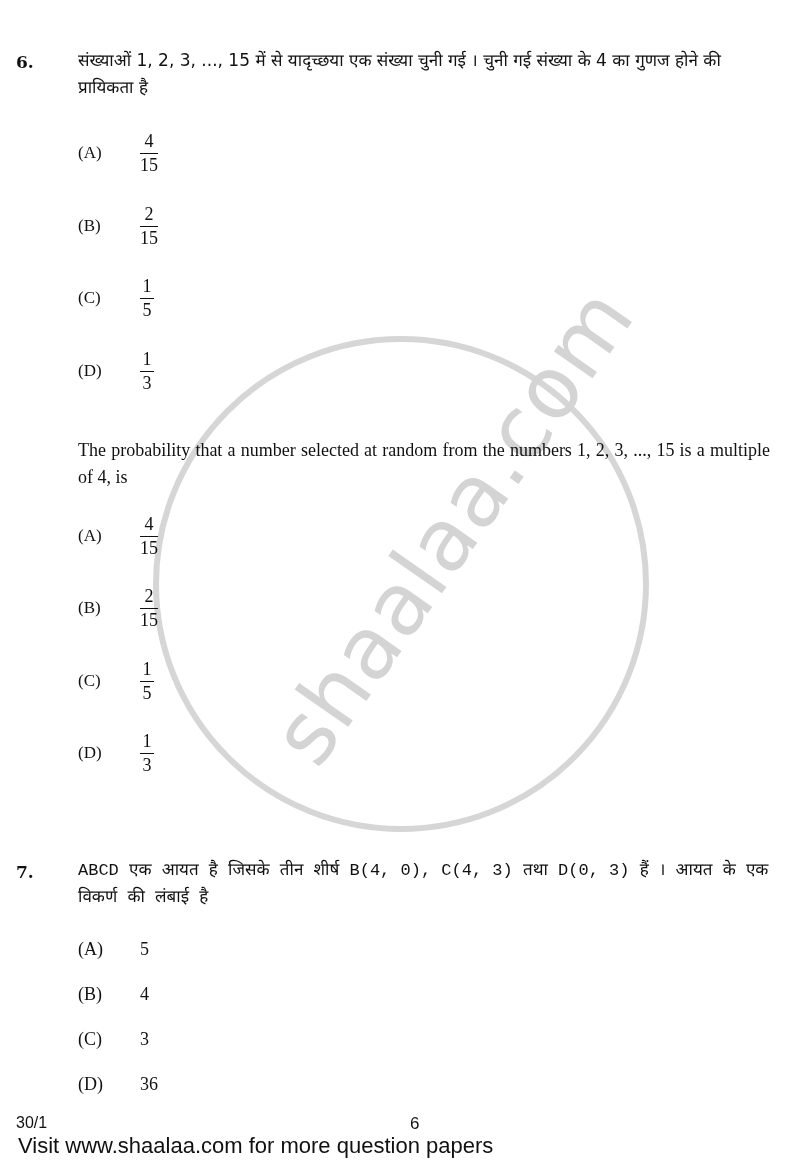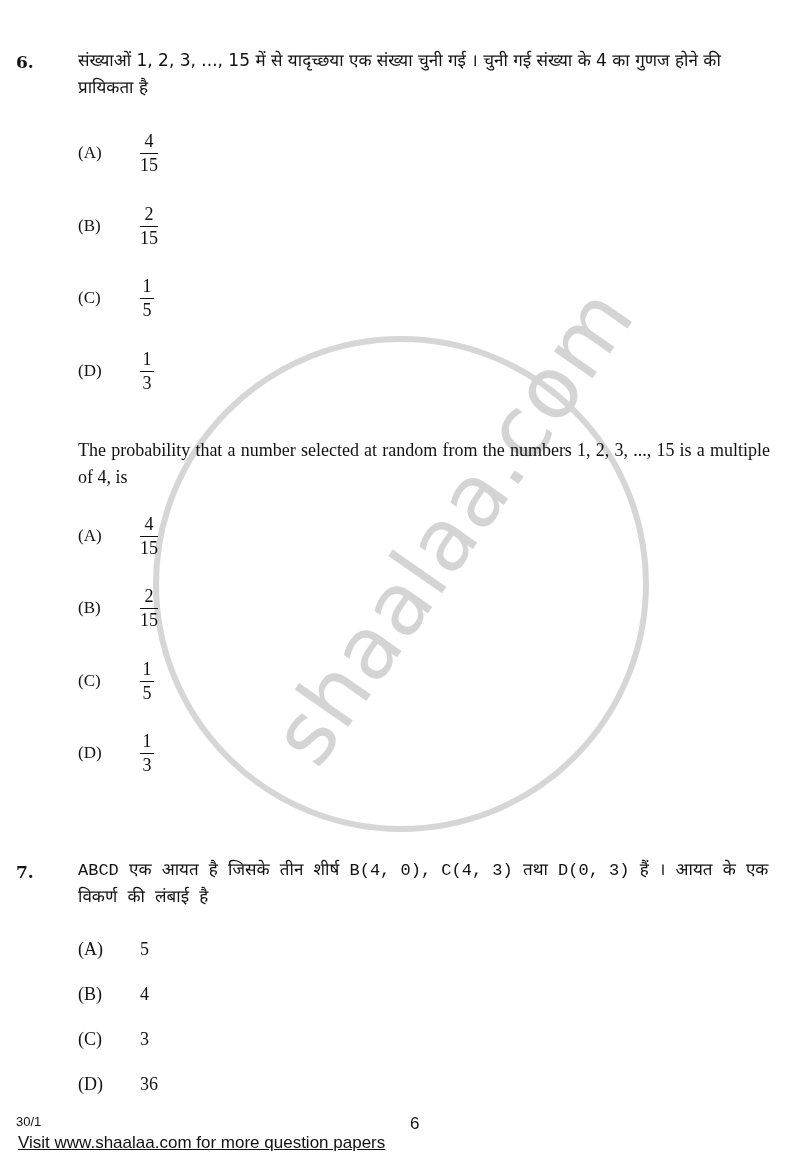--- a/index.html
+++ b/index.html
@@ -22,23 +22,23 @@
     .para { position: absolute; left: 78px; width: 692px; font-size: 17px; line-height: 27px; }
     .para.en { font-family: "Liberation Serif", "DejaVu Serif", serif; font-size: 18px; text-align: justify; text-align-last: left; }
     .hindi { font-family: "DejaVu Sans", "Liberation Sans", sans-serif; font-size: 17px; }
     .opt { position: absolute; left: 78px; height: 56px; display: flex; align-items: center; font-size: 17px; font-family: "Liberation Serif", serif; }
     .opt .lbl { width: 62px; font-size: 17px; }
     .frac { display: inline-flex; flex-direction: column; align-items: center; font-size: 18px; line-height: 21px; }
     .frac .num { padding: 0 1px; }
     .frac .bar { width: 100%; min-width: 14px; height: 1px; background: #111; margin: 1px 0; }
     .opt-simple { position: absolute; left: 78px; font-size: 18px; font-family: "Liberation Serif", serif; display: flex; }
     .opt-simple .lbl { width: 62px; }
-    .footer-code { position: absolute; left: 16px; top: 1114px; font-family: "Liberation Sans", sans-serif; font-size: 13px; }
+    .footer-code { position: absolute; left: 16px; top: 1114px; font-family: "Liberation Sans", sans-serif; font-size: 16px; }
     .footer-page { position: absolute; left: 410px; top: 1114px; font-family: "Liberation Sans", sans-serif; font-size: 17px; }
-    .footer-visit { position: absolute; left: 18px; top: 1133px; font-family: "Liberation Sans", sans-serif; font-size: 17px; text-decoration: underline; }
+    .footer-visit { position: absolute; left: 18px; top: 1133px; font-family: "Liberation Sans", sans-serif; font-size: 22px; }
   </style>
 </head>
 <body>
 
 <div class="watermark-circle"></div>
 <div class="watermark-text">shaalaa.com</div>
 
 <div class="qnum" style="top:52px;">6.</div>
 <div class="para hindi" style="top:47px;">संख्याओं 1, 2, 3, ..., 15 में से यादृच्छया एक संख्या चुनी गई । चुनी गई संख्या के 4 का गुणज होने की प्रायिकता है</div>
 

